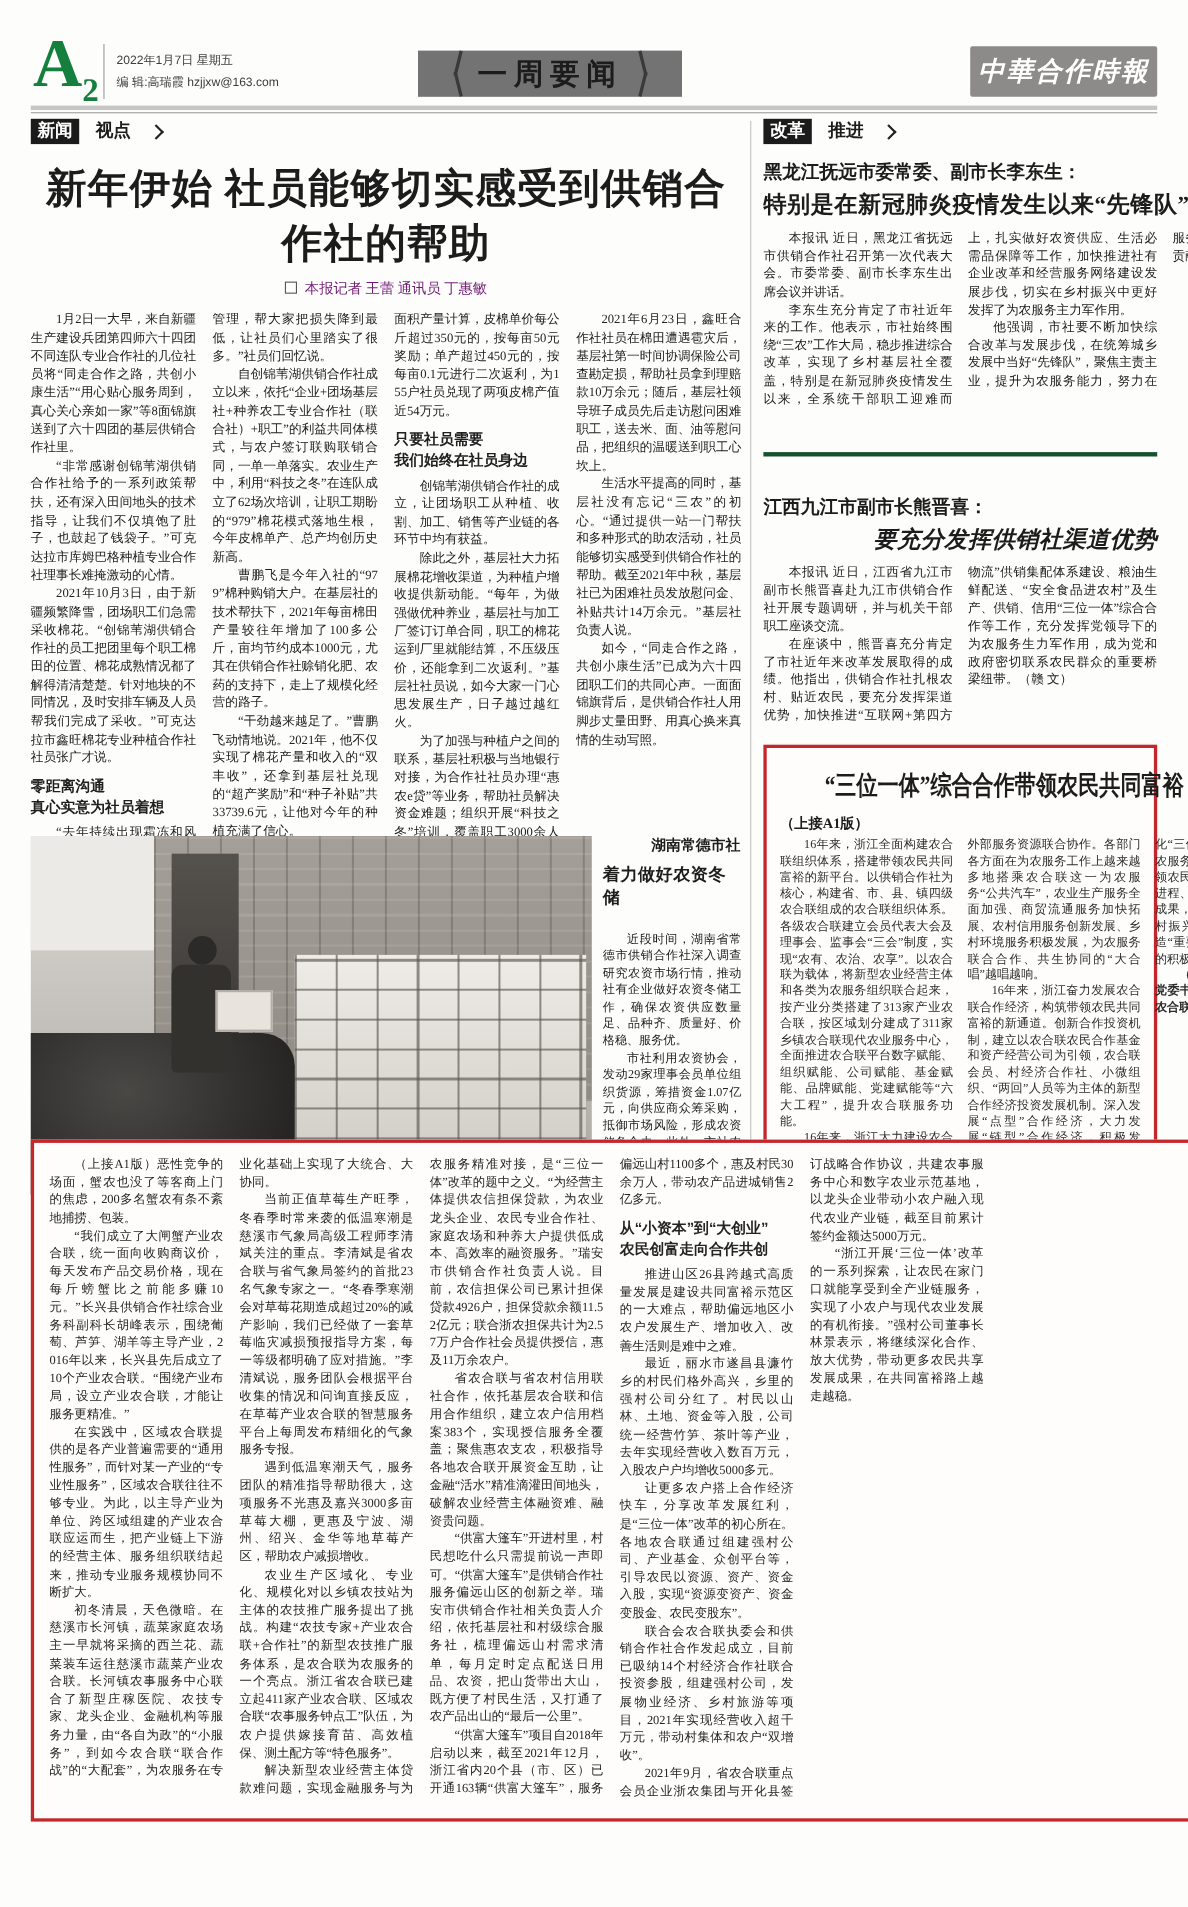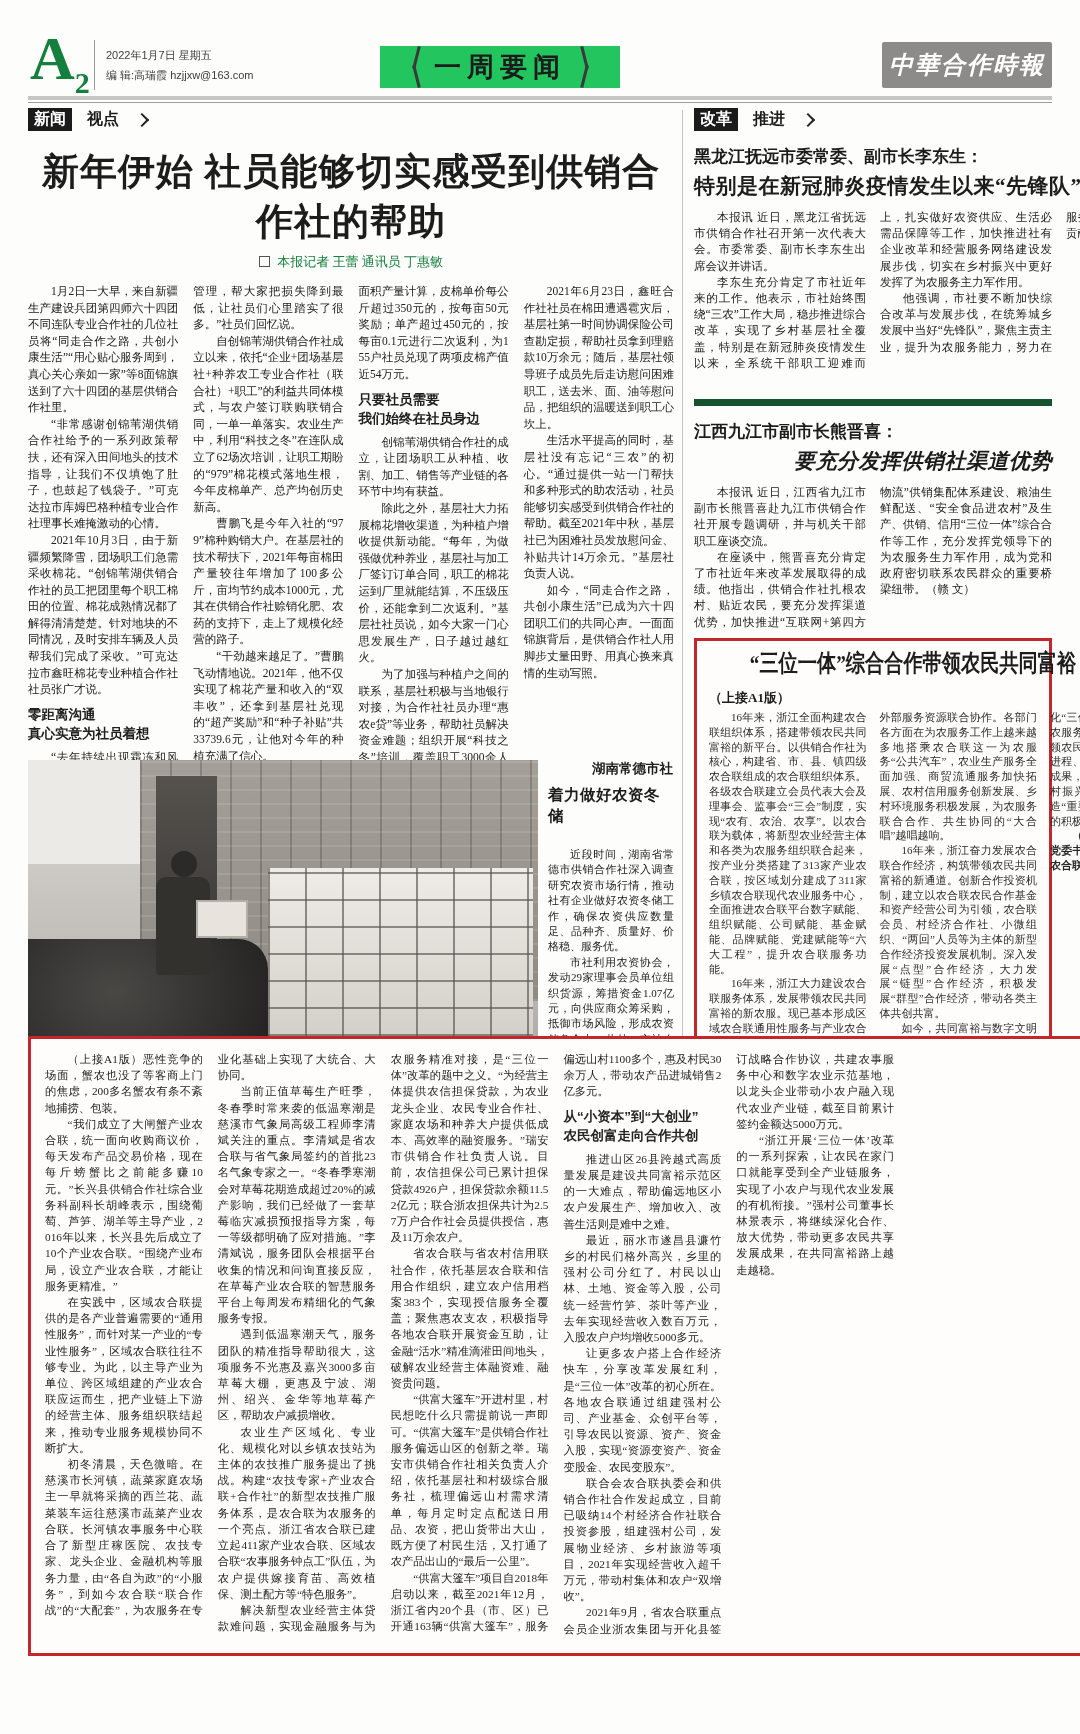--- a/index.html
+++ b/index.html
@@ -8,42 +8,42 @@
   p{margin:0;text-indent:2em;}
   
   .mh{position:absolute;left:28px;top:34px;width:1024px;height:62px;}
   .page-no{position:absolute;left:2px;top:-6px;color:#15803d;font-weight:bold;}
   .page-no .A{font-size:62px;line-height:60px;}
   .page-no .n{font-size:30px;vertical-align:-14px;}
   .mh-div{position:absolute;left:66px;top:6px;width:1px;height:50px;background:#9a9a9a;}
   .issue{position:absolute;left:78px;top:12px;font-family:"Liberation Sans",sans-serif;
          font-size:11px;color:#3c3c3c;line-height:1.8;}
   .banner{position:absolute;left:352px;top:12px;width:240px;display:flex;align-items:center;
-          justify-content:center;gap:12px;background:#22c55e;z-index:2;}
+          justify-content:center;gap:12px;background:#737373;z-index:2;}
   .banner-text{font-size:27px;font-weight:bold;letter-spacing:6px;}
   .bchev{position:relative;width:12px;height:42px;}
   .bchev i{position:absolute;left:5px;width:3px;height:23px;background:#3a3a3a;display:block;}
   .bchev.l i.t{top:0;transform:rotate(14deg);} .bchev.l i.b{bottom:0;transform:rotate(-14deg);}
   .bchev.r i.t{top:0;transform:rotate(-14deg);} .bchev.r i.b{bottom:0;transform:rotate(14deg);}
   .logo{position:absolute;right:0;top:8px;width:170px;height:46px;background:#8d8b89;color:#fff;
         display:flex;align-items:center;justify-content:center;font-size:24px;font-weight:bold;
         font-style:italic;letter-spacing:2px;border-radius:2px;}
   .hrule{position:absolute;left:28px;top:96px;width:1024px;height:4px;background:#c6c6c6;}
   .hrule2{position:absolute;left:28px;top:102px;width:1024px;height:1px;background:#9e9e9e;}
   .vrule{position:absolute;left:682px;top:110px;width:1px;height:972px;background:#c2c2c2;}
   
   .kicker{display:flex;align-items:center;gap:15px;font-family:"Liberation Sans",sans-serif;
           font-weight:bold;font-size:16px;}
   .kbox{background:#1b1b1b;color:#fff;padding:1px 6px;}
   .kchev{display:inline-block;width:8px;height:8px;border-top:2px solid #222;
          border-right:2px solid #222;transform:rotate(45deg);margin-left:3px;}
   
   .left{position:absolute;left:28px;top:108px;width:646px;}
   h1.main{font-size:37px;text-align:center;margin:16px 0 6px;font-weight:bold;letter-spacing:1px;}
-  .byline{text-align:center;font-size:13px;margin:4px 0 12px;color:#15803d;}
+  .byline{text-align:center;font-size:13px;margin:4px 0 12px;color:#701a75;}
   .sq{display:inline-block;width:9px;height:9px;border:1.5px solid #555;vertical-align:-1px;margin-right:7px;}
   .cols4{column-count:4;column-gap:15px;column-fill:auto;height:545px;font-size:11.5px;
          line-height:16.6px;text-align:justify;word-break:break-all;color:#202020;}
   .sub{font-family:"Liberation Sans",sans-serif;font-weight:bold;font-size:13.5px;line-height:1.45;
        white-space:pre-line;text-indent:0;margin:7px 0 5px;text-align:left;word-break:keep-all;}
   
   .photo-strip{position:absolute;left:28px;top:760px;width:646px;display:flex;gap:10px;}
   .photo{position:relative;width:510px;height:326px;overflow:hidden;
          background:linear-gradient(180deg,#dcdad6,#c2bfba 55%,#a9a6a1);}
   .ph-wall{position:absolute;left:22%;top:0;right:0;height:74%;
@@ -67,24 +67,24 @@
   .cd-body p{font-size:11px;line-height:15.4px;text-align:justify;word-break:break-all;}
   .credit{text-align:right;font-weight:bold;font-size:11.5px;margin-top:5px;}
   
   .right{position:absolute;left:694px;top:108px;width:358px;}
   .rk{font-size:17px;font-weight:bold;margin:14px 0 4px;word-break:keep-all;}
   h2{font-size:21px;font-weight:bold;margin:4px 0 9px;letter-spacing:.5px;word-break:keep-all;}
   h2.ctr{text-align:right;font-style:italic;}
   .cols2{column-count:2;column-gap:14px;column-fill:auto;font-size:11.5px;line-height:16.2px;
          text-align:justify;word-break:break-all;color:#202020;}
   .a1b{height:178px;}
-  .art2{border-top:7px solid #14532d;margin-top:12px;padding-top:0;}
+  .art2{border-top:4px solid #14532d;margin-top:24px;padding-top:20px;}
   .a2b{height:148px;}
   
-  .featured{margin-top:6px;border:3.5px solid #c3272b;padding:0 12px 10px;height:462px;
+  .featured{margin-top:16px;border:3.5px solid #c3272b;padding:12px 12px 10px;height:462px;
             box-sizing:border-box;background:#fffdfb;}
   .fhead{text-align:center;margin:6px 0 10px;white-space:nowrap;}
   .fhead span{display:inline-block;font-size:24px;font-weight:bold;transform:scaleX(.8);transform-origin:center;}
   .fcont{font-weight:bold;font-size:13px;text-indent:0;margin-bottom:3px;}
   .fbody{column-count:2;column-gap:13px;column-fill:auto;height:372px;font-size:11px;
          line-height:14.8px;text-align:justify;word-break:break-all;color:#2b2b2b;}
   .fbody .attr{font-weight:bold;}
   
   .bottom{position:absolute;left:28px;top:1036px;width:1056px;height:620px;border:3.5px solid #c3272b;
           padding:12px 14px;box-sizing:border-box;background:#fffdfb;}

